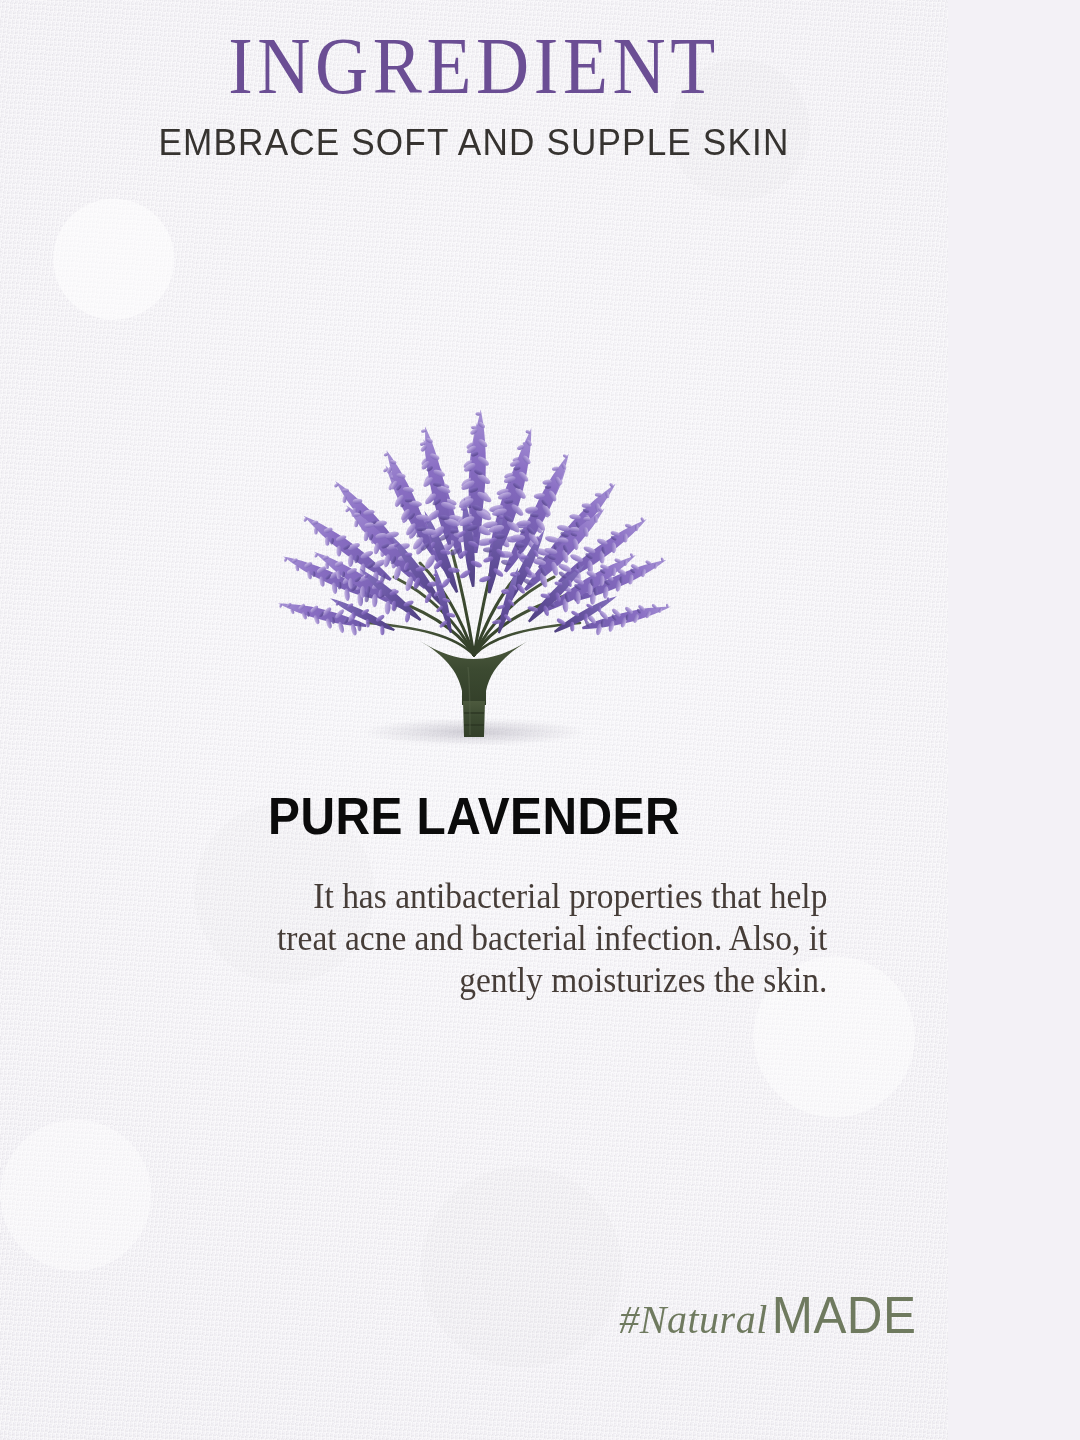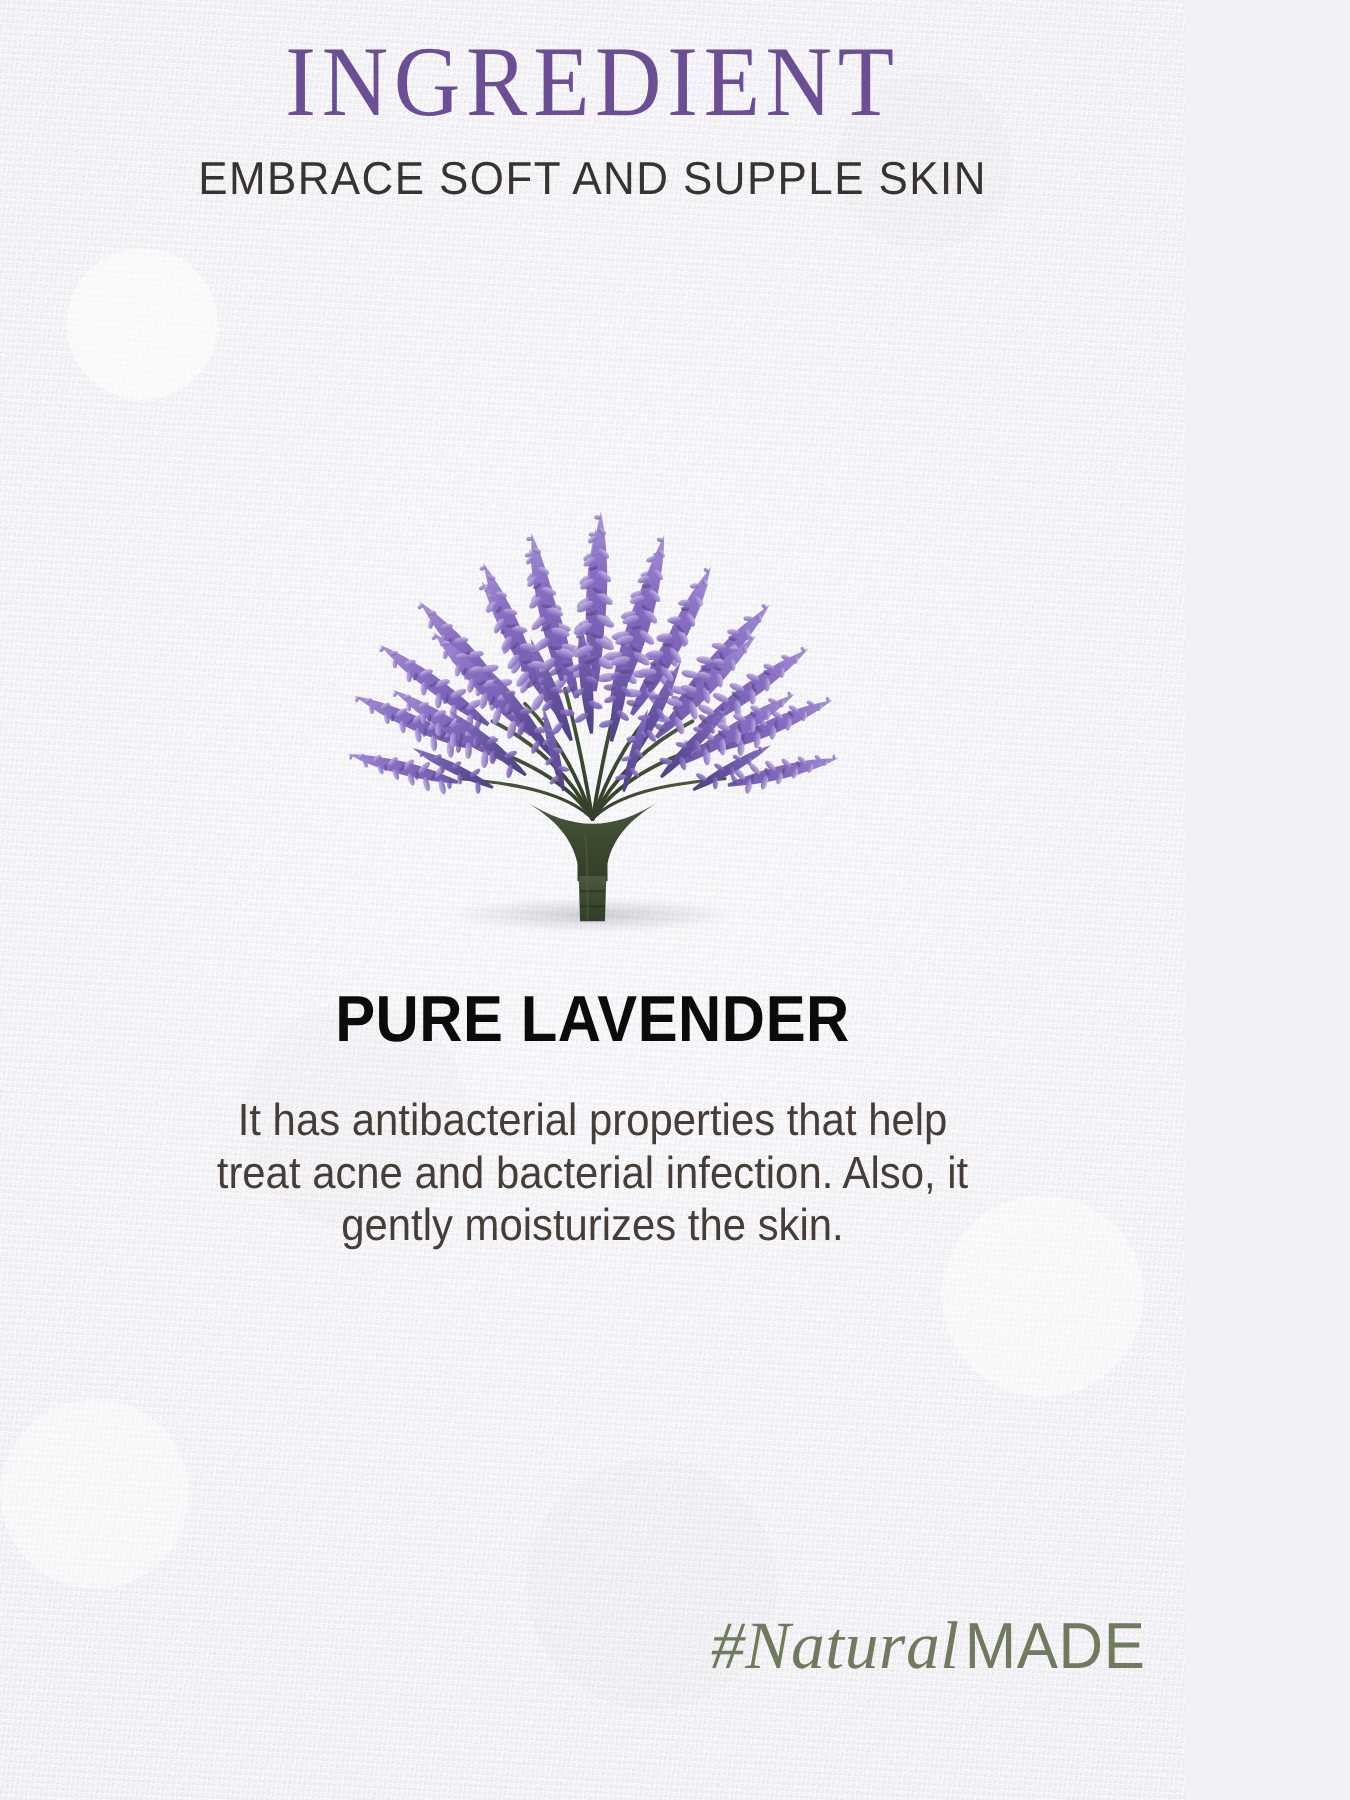--- a/index.html
+++ b/index.html
@@ -103,42 +103,42 @@
     letter-spacing:.5px;
     color:#0b0b0b;
     transform:scaleX(.92);
     z-index:4;
   }
   #description {
     position:absolute;
     top:875px; left:50%;
     transform:translateX(-50%);
     width:760px;
-    text-align:center;
-    font-family:Liberation Sans, sans-serif;
+    text-align:right;
+    font-family:Liberation Serif, serif;
     font-size:36px;
     line-height:42px;
     color:#463d38;
     z-index:4;
   }
   #description span { display:block; transform:scaleX(.93); }
 
   
   #hashtag {
     position:absolute;
     right:28px;
     top:1285px;
     z-index:4;
     white-space:nowrap;
     color:#6f7a5f;
   }
   #hashtag-script {
     font-family:"Liberation Serif", serif;
     font-style:italic;
-    font-size:54px;
+    font-size:40px;
     letter-spacing:.5px;
   }
   #hashtag-caps {
     font-family:"Liberation Sans", sans-serif;
     font-size:52px;
     letter-spacing:.5px;
     transform:scaleX(.95);
     display:inline-block;
   }
 </style>

